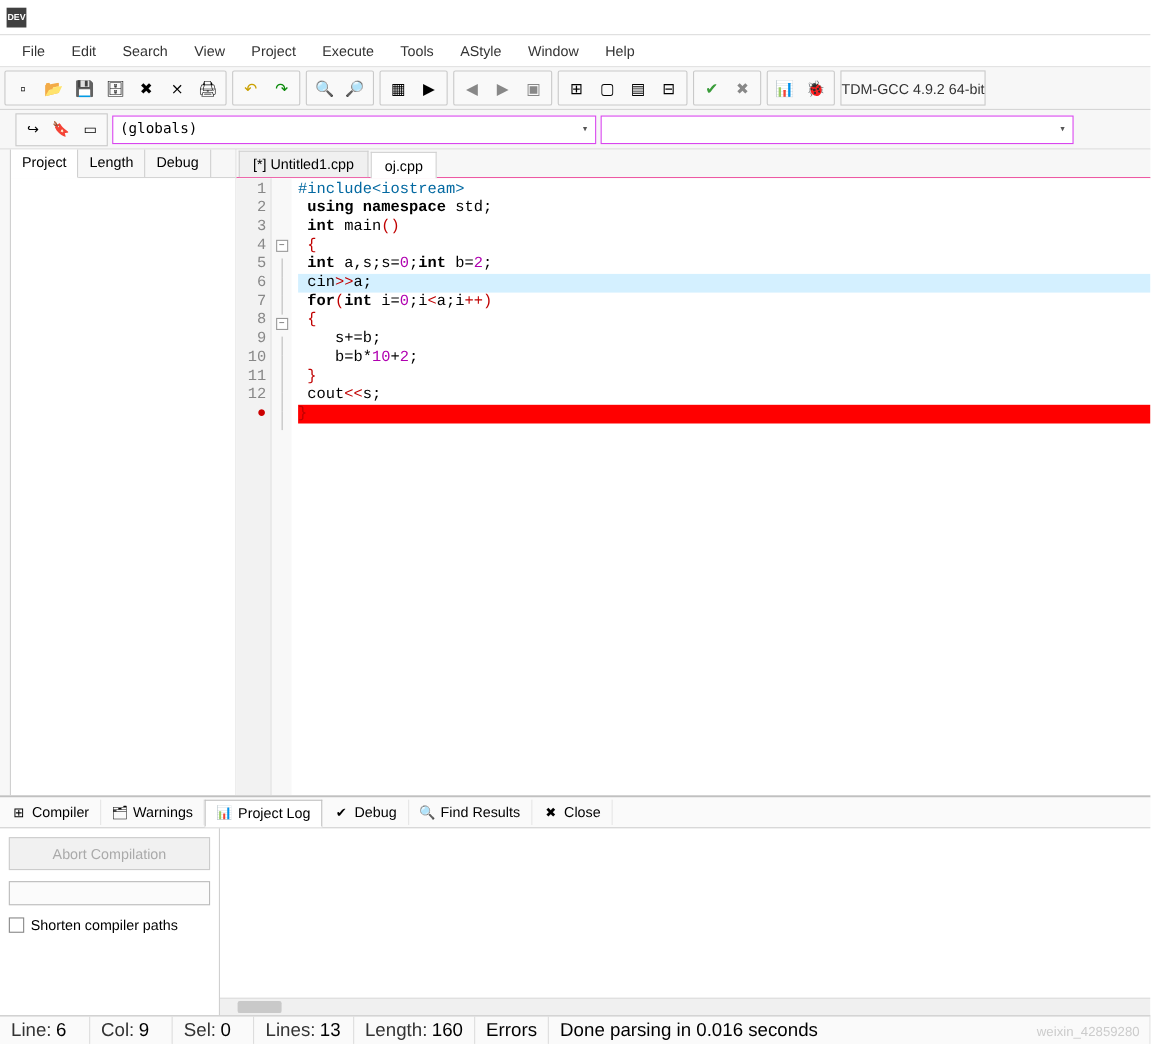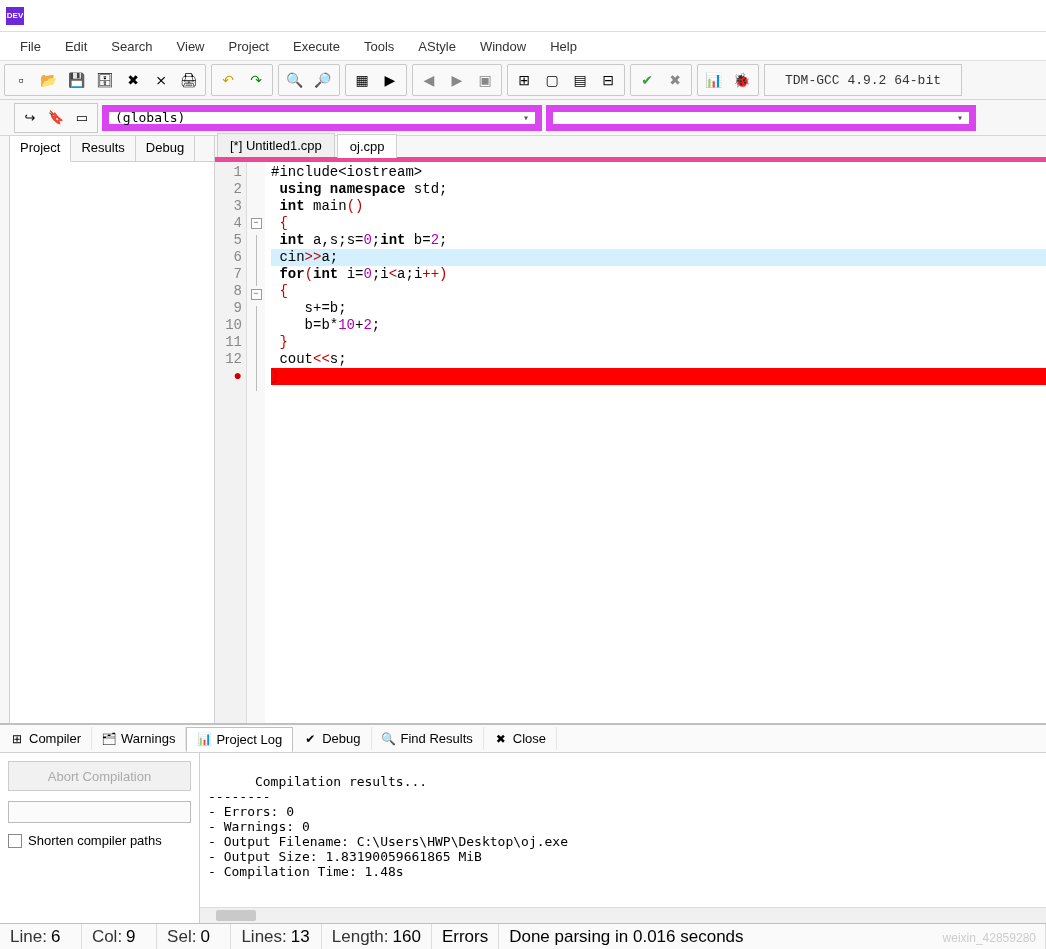--- a/index.html
+++ b/index.html
@@ -1,54 +1,54 @@
 <!DOCTYPE html>
 <html><head>
 <meta charset="utf-8">
 <style>
 * { box-sizing: border-box; margin: 0; padding: 0; }
 body { font-family: "Segoe UI", Tahoma, sans-serif; font-size: 13px; background: #fff; color: #000; width: 1046px; height: 949px; overflow: hidden; display: flex; flex-direction: column; }
 .titlebar { background: #fff; height: 32px; display: flex; align-items: center; padding: 0 6px; border-bottom: 1px solid #ddd; }
-.titlebar .appicon { width: 18px; height: 18px; background: #6d28d9; margin-right: 8px; display: flex; align-items: center; justify-content: center; color: #fff; font-size: 8px; font-weight: bold; }
+.titlebar .appicon { width: 18px; height: 18px; background: #404040; margin-right: 8px; display: flex; align-items: center; justify-content: center; color: #fff; font-size: 8px; font-weight: bold; }
 .titlebar .title { color: #555; font-size: 13px; }
 .menubar { height: 28px; display: flex; align-items: center; padding: 0 8px; gap: 0; }
 .menubar .menuitem { padding: 4px 12px; color: #333; cursor: default; }
 .toolbar { height: 40px; background: #f7f7f7; border-top: 1px solid #e3e3e3; border-bottom: 1px solid #d6d6d6; display: flex; align-items: center; padding: 0 4px; gap: 1px; }
 .tb-group { display: flex; align-items: center; border: 1px solid #c9c9c9; background: #f9f9f9; height: 32px; padding: 0 2px; margin-right: 4px; border-radius: 2px; }
 .tb-btn { width: 28px; height: 28px; display: flex; align-items: center; justify-content: center; cursor: default; font-size: 14px; }
-.compiler-label { font-family: Liberation Mono, monospace; font-size: 13px; padding: 0 20px; color: #333; border: 1px solid #c9c9c9; height: 32px; display: flex; align-items: center; background: #f9f9f9; }
+.compiler-label { font-family: Liberation Sans, sans-serif; font-size: 13px; padding: 0 0; color: #333; border: 1px solid #c9c9c9; height: 32px; display: flex; align-items: center; background: #f9f9f9; }
 .toolbar2 { height: 36px; background: #f7f7f7; border-bottom: 1px solid #d6d6d6; display: flex; align-items: center; padding: 0 4px; gap: 4px; }
 .tb2-group { display: flex; align-items: center; border: 1px solid #c9c9c9; background: #f9f9f9; height: 30px; padding: 0 2px; }
 .tb2-btn { width: 26px; height: 26px; display: flex; align-items: center; justify-content: center; font-size: 13px; }
-.combo { height: 26px; border: 7px solid #d946ef; background: #fff; font-family: Consolas, monospace; font-size: 13px; padding: 0 6px; display: flex; align-items: center; justify-content: space-between; }
+.combo { height: 26px; border: 1px solid #d946ef; background: #fff; font-family: Consolas, monospace; font-size: 13px; padding: 0 6px; display: flex; align-items: center; justify-content: space-between; }
 .combo.scope { width: 440px; }
 .combo.members { width: 430px; }
 .combo .arrow { color: #555; font-size: 10px; }
 .main { flex: 1; display: flex; min-height: 0; }
 .left-tabs-strip { width: 10px; background: #f7f7f7; border-right: 1px solid #d0d0d0; }
 .sidebar { width: 205px; border-right: 1px solid #d0d0d0; display: flex; flex-direction: column; }
 .sidebar-tabs { display: flex; height: 26px; background: #f7f7f7; border-bottom: 1px solid #d0d0d0; }
 .sidebar-tab { padding: 4px 10px; font-size: 13px; cursor: default; border-right: 1px solid #d0d0d0; }
 .sidebar-tab.active { background: #fff; border-bottom: 1px solid #fff; margin-bottom: -1px; }
 .sidebar-body { flex: 1; background: #fff; }
 .editor-area { flex: 1; display: flex; flex-direction: column; min-width: 0; }
-.editor-tabs { height: 26px; display: flex; align-items: end; background: #f7f7f7; border-bottom: 5px solid #ec4899; padding-left: 2px; }
+.editor-tabs { height: 26px; display: flex; align-items: end; background: #f7f7f7; border-bottom: 1px solid #ec4899; padding-left: 2px; }
 .editor-tab { padding: 4px 12px; font-size: 13px; border: 1px solid #d0d0d0; border-bottom: none; background: #f0f0f0; margin-right: 2px; cursor: default; }
 .editor-tab.active { background: #fff; position: relative; top: 1px; }
 .code-area { flex: 1; display: flex; font-family: Consolas, "Courier New", monospace; font-size: 14px; line-height: 17px; background: #fff; overflow: hidden; }
 .gutter { background: #f2f2f2; border-right: 1px solid #ddd; text-align: right; padding: 2px 4px 2px 8px; color: #888; min-width: 32px; }
 .fold-col { width: 18px; background: #f8f8f8; padding-top: 2px; }
 .fold-box { width: 11px; height: 11px; border: 1px solid #999; margin: 3px auto; font-size: 9px; line-height: 9px; text-align: center; color: #555; background: #fff; }
 .fold-line { width: 1px; height: 17px; background: #bbb; margin: 0 auto; }
 .code-lines { flex: 1; padding: 2px 0 2px 6px; white-space: pre; }
 .code-line { height: 17px; }
 .hl-current { background: #d4f0ff; }
 .hl-error { background: #ff0000; color: #fff; }
 .kw { color: #000; font-weight: bold; }
-.pp { color: #000000; }
+.pp { color: #0369a1; }
 .num { color: #b000b0; }
 .op { color: #c00000; }
 .bottom-panel { border-top: 2px solid #c0c0c0; background: #fff; display: flex; flex-direction: column; }
 .bottom-tabs { height: 28px; display: flex; align-items: center; background: #fafafa; border-bottom: 1px solid #d0d0d0; }
 .btab { padding: 4px 10px; display: flex; align-items: center; gap: 5px; cursor: default; border-right: 1px solid #e5e5e5; }
 .btab.active { background: #fff; border: 1px solid #c0c0c0; border-bottom: 1px solid #fff; margin-bottom: -1px; }
 .btab-icon { width: 14px; height: 14px; display: inline-flex; align-items: center; justify-content: center; font-size: 12px; }
 .bottom-body { display: flex; height: 170px; }
 .bottom-left { width: 200px; border-right: 1px solid #d0d0d0; padding: 8px; display: flex; flex-direction: column; gap: 10px; }
 .abort-btn { height: 30px; background: #f1f1f1; border: 1px solid #ccc; color: #aaa; display: flex; align-items: center; justify-content: center; font-size: 13px; }
@@ -144,21 +144,21 @@
     <span></span>
     <span class="arrow">▾</span>
   </div>
 </div>
 
 <div class="main">
   <div class="left-tabs-strip"></div>
   <div class="sidebar">
     <div class="sidebar-tabs" id="sidebar-tabs">
         <div class="sidebar-tab active">Project</div>
-        <div class="sidebar-tab">Results</div>
+        <div class="sidebar-tab">Length</div>
         <div class="sidebar-tab">Debug</div>
       </div>
     <div class="sidebar-body"></div>
   </div>
   <div class="editor-area">
     <div class="editor-tabs" id="editor-tabs">
         <div class="editor-tab">[*] Untitled1.cpp</div>
         <div class="editor-tab active">oj.cpp</div>
       </div>
     <div class="code-area">
@@ -247,27 +247,20 @@
   <div class="bottom-body">
     <div class="bottom-left">
       <div class="abort-btn">Abort Compilation</div>
       <div class="prog-box"></div>
       <label class="chk-row">
         <span class="chk"></span>
         <span>Shorten compiler paths</span>
       </label>
     </div>
     <div class="log-area">
-      <span>Compilation results...
---------
-- Errors: 0
-- Warnings: 0
-- Output Filename: C:\Users\HWP\Desktop\oj.exe
-- Output Size: 1.83190059661865 MiB
-- Compilation Time: 1.48s</span>
       <div class="log-scroll"><div class="log-thumb"></div></div>
     </div>
   </div>
 </div>
 
 <div class="statusbar">
   <div class="sb-cell">
       <span class="sb-label">Line:</span>
       <span class="sb-val">6</span>
     </div>

